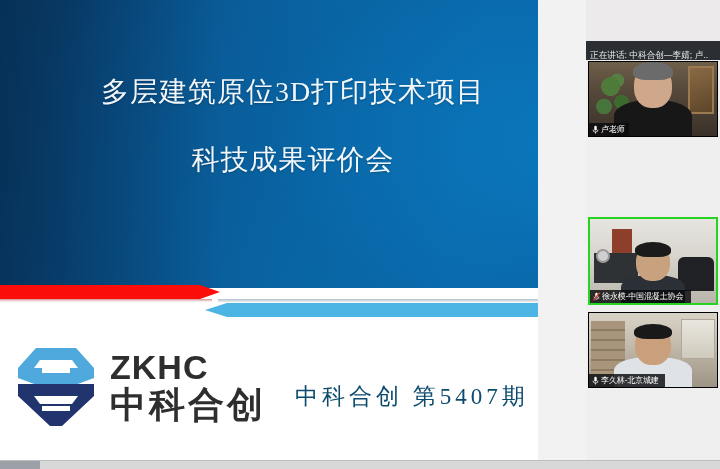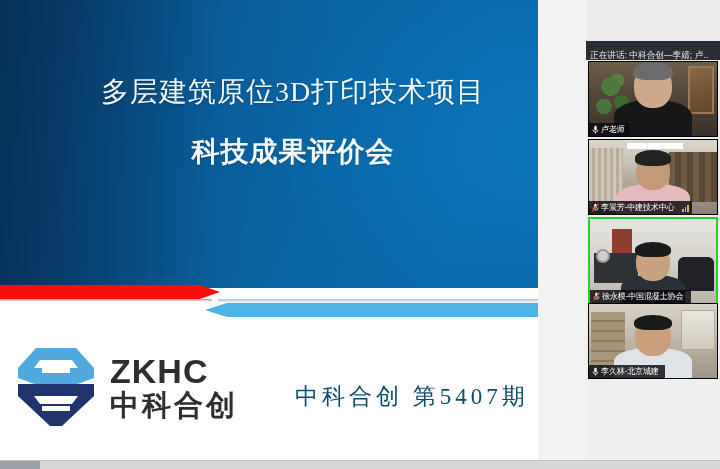--- a/index.html
+++ b/index.html
@@ -20,21 +20,21 @@
   
   #slide-blue::after{ content:""; position:absolute; inset:0;
     background:linear-gradient(90deg, rgba(4,40,74,0.55) 0%, rgba(4,40,74,0.0) 38%); }
 
   .title-wrap{ position:absolute; left:0; top:0; width:586px; height:288px;
     display:flex; flex-direction:column; justify-content:flex-start; align-items:center;
     padding-top:76px; }
   .title-line{ color:#f2f7fb; font-size:28px; letter-spacing:1px; line-height:1.15;
     font-family:"Liberation Serif","DejaVu Serif",serif; font-weight:400;
     text-shadow:0 1px 2px rgba(0,0,0,0.25); white-space:nowrap; }
-  .title-line.l2{ margin-top:28px;font-weight:bold; }
+  .title-line.l2{ margin-top:36px; }
 
   
   #red-band{ position:absolute; left:0; top:285px; width:220px; height:14px;
     background:#fb0d09;
     clip-path: polygon(0 0, 200px 0, 220px 50%, 200px 100%, 0 100%); }
   #red-band-shadow{ position:absolute; left:0; top:299px; width:212px; height:3px;
     background:linear-gradient(180deg, rgba(160,10,10,0.45), rgba(160,10,10,0)); }
 
   
   #cyan-band{ position:absolute; left:205px; top:303px; width:381px; height:14px;
@@ -42,21 +42,21 @@
     clip-path: polygon(22px 0, 381px 0, 381px 100%, 22px 100%, 0 50%); }
   #cyan-band-shadow{ position:absolute; left:218px; top:299px; width:368px; height:4px;
     background:linear-gradient(180deg, rgba(0,50,90,0.30), rgba(0,50,90,0)); }
 
   
   #logo-block{ position:absolute; left:14px; top:344px; display:flex; align-items:center; gap:12px; }
   .logo-mark{ position:relative; width:84px; height:86px; }
   .logo-text{ display:flex; flex-direction:column; gap:2px; }
   .logo-zkhc{ font-size:34px; font-weight:bold; color:#2e2e2e; letter-spacing:1px; line-height:1;
                font-family:"Liberation Sans","DejaVu Sans",sans-serif; }
-  .logo-cn{ font-size:29px; font-weight:bold; color:#2e2e2e; letter-spacing:3px; line-height:1.05; }
+  .logo-cn{ font-size:36px; font-weight:bold; color:#2e2e2e; letter-spacing:3px; line-height:1.05; }
 
   #slide-caption{ position:absolute; left:295px; top:381px; font-size:23px; color:#0c4a6e;
     letter-spacing:4px; font-family:"Liberation Serif","DejaVu Serif",serif; white-space:nowrap; }
 
   
   #filmstrip{ position:absolute; left:586px; top:0; width:134px; height:460px;
     background:#efefef; }
   #strip-top-gap{ position:absolute; left:0; top:0; width:134px; height:41px; background:#eceaea; }
 
   #speaking-bar{ position:absolute; left:0; top:41px; width:134px; height:19px;
@@ -190,43 +190,20 @@
       <div class="name">
         <svg class="mic" viewBox="0 0 8 10">
           <rect x="2.6" y="0.6" width="2.8" height="5.4" rx="1.4" fill="#ffffff"></rect>
           <path d="M1.2 5.2a2.8 2.8 0 0 0 5.6 0" stroke="#ffffff" stroke-width="0.9" fill="none"></path>
           <rect x="3.6" y="7.6" width="0.9" height="2" fill="#ffffff"></rect>
         </svg>
         <span class="nm">卢老师</span>
       </div>
     </div>
 
-    <div class="tile" style="top:139px; height:76px;">
-      <div class="photo s2">
-        <div class="lights"></div>
-        <div class="curtain"></div>
-        <div class="wood"></div>
-        <div class="p-body" style="bottom:0; width:74px; height:30px; background:#e7b9bd;"></div>
-        <div class="p-head" style="bottom:24px; width:34px; height:38px; background:#c49a78;"></div>
-        <div class="p-hair" style="bottom:48px; width:36px; height:16px; background:#222;"></div>
-      </div>
-      <div class="name">
-        <svg class="mic" viewBox="0 0 8 10">
-          <rect x="2.6" y="0.6" width="2.8" height="5.4" rx="1.4" fill="#ffffff"></rect>
-          <path d="M1.2 5.2a2.8 2.8 0 0 0 5.6 0" stroke="#ffffff" stroke-width="0.9" fill="none"></path>
-          <line x1="0.4" y1="9.4" x2="7.6" y2="0.6" stroke="#e23b2e" stroke-width="1.5"></line>
-        </svg>
-        <span class="nm">李景芳-中建技术中心</span>
-        <span class="bars">
-            <i></i>
-            <i></i>
-            <i></i>
-          </span>
-      </div>
-    </div>
 
     <div class="tile active" style="top:217px; height:88px;">
       <div class="photo s3">
         <div class="door"></div>
         <div class="cab"></div>
         <div class="fan"></div>
         <div class="chair"></div>
         <div class="p-body" style="bottom:0; width:64px; height:28px; background:#2b2f36;"></div>
         <div class="p-head" style="bottom:22px; width:34px; height:38px; background:#c8a17f;"></div>
         <div class="p-hair" style="bottom:46px; width:36px; height:15px; background:#1b1b1b;"></div>
@@ -234,21 +211,21 @@
       <div class="name">
         <svg class="mic" viewBox="0 0 8 10">
           <rect x="2.6" y="0.6" width="2.8" height="5.4" rx="1.4" fill="#ffffff"></rect>
           <path d="M1.2 5.2a2.8 2.8 0 0 0 5.6 0" stroke="#ffffff" stroke-width="0.9" fill="none"></path>
           <line x1="0.4" y1="9.4" x2="7.6" y2="0.6" stroke="#e23b2e" stroke-width="1.5"></line>
         </svg>
         <span class="nm">徐永模-中国混凝土协会</span>
       </div>
     </div>
 
-    <div class="tile" style="top:303px; height:76px;">
+    <div class="tile" style="top:312px; height:76px;">
       <div class="photo s4">
         <div class="shelf"></div>
         <div class="win"></div>
         <div class="p-body" style="bottom:0; width:78px; height:30px; background:#dfe2e6;"></div>
         <div class="p-head" style="bottom:22px; width:36px; height:40px; background:#caa07c;"></div>
         <div class="p-hair" style="bottom:48px; width:38px; height:15px; background:#191919;"></div>
       </div>
       <div class="name">
         <svg class="mic" viewBox="0 0 8 10">
           <rect x="2.6" y="0.6" width="2.8" height="5.4" rx="1.4" fill="#ffffff"></rect>

